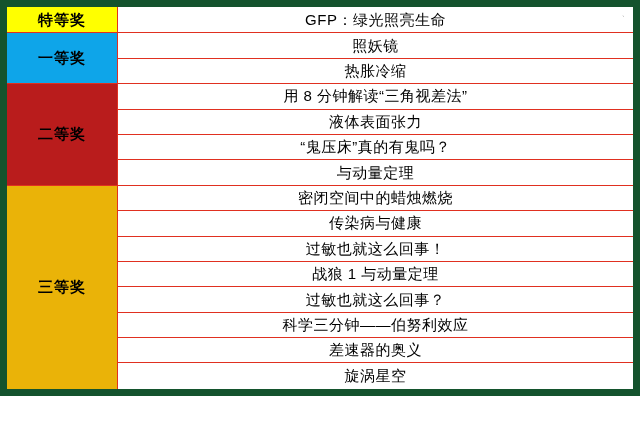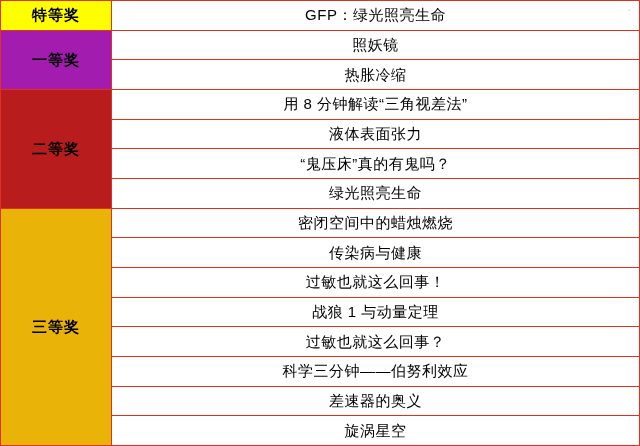--- a/index.html
+++ b/index.html
@@ -10,22 +10,22 @@
   body {
     width: 640px;
     height: 446px;
     font-family: "Liberation Sans", sans-serif;
     overflow: hidden;
   }
   #award-table {
     border-collapse: collapse;
     table-layout: fixed;
     width: 640px;
-    height: 446px;
-    border: 1px solid #14532d;
+    height: 396px;
+    border: 7px solid #14532d;
   }
   #award-table td {
     border: 1px solid #e03020;
     padding: 0;
     text-align: center;
     vertical-align: middle;
     color: #000000;
     font-size: 15px;
     line-height: 1.2;
     position: relative;
@@ -55,39 +55,39 @@
 
 <table id="award-table">
   <tbody>
 
     <tr>
       <td class="award-label" rowspan="1" style="background:#ffff00">特等奖</td>
       <td class="title-cell">GFP：绿光照亮生命<span class="mark tr">、</span></td>
     </tr>
 
     <tr>
-      <td class="award-label" rowspan="2" style="background:#a21caf">一等奖</td>
+      <td class="award-label" rowspan="2" style="background:#0ea5e9">一等奖</td>
       <td class="title-cell">照妖镜</td>
     </tr>
     <tr>
       <td class="title-cell">热胀冷缩</td>
     </tr>
 
     <tr>
       <td class="award-label" rowspan="4" style="background:#b91c1c">二等奖</td>
       <td class="title-cell">用 8 分钟解读“三角视差法”</td>
     </tr>
     <tr>
       <td class="title-cell">液体表面张力</td>
     </tr>
     <tr>
       <td class="title-cell">“鬼压床”真的有鬼吗？</td>
     </tr>
     <tr>
-      <td class="title-cell">绿光照亮生命</td>
+      <td class="title-cell">与动量定理</td>
     </tr>
 
     <tr>
       <td class="award-label" rowspan="8" style="background:#eab308">三等奖</td>
       <td class="title-cell">密闭空间中的蜡烛燃烧</td>
     </tr>
     <tr>
       <td class="title-cell">传染病与健康</td>
     </tr>
     <tr>

